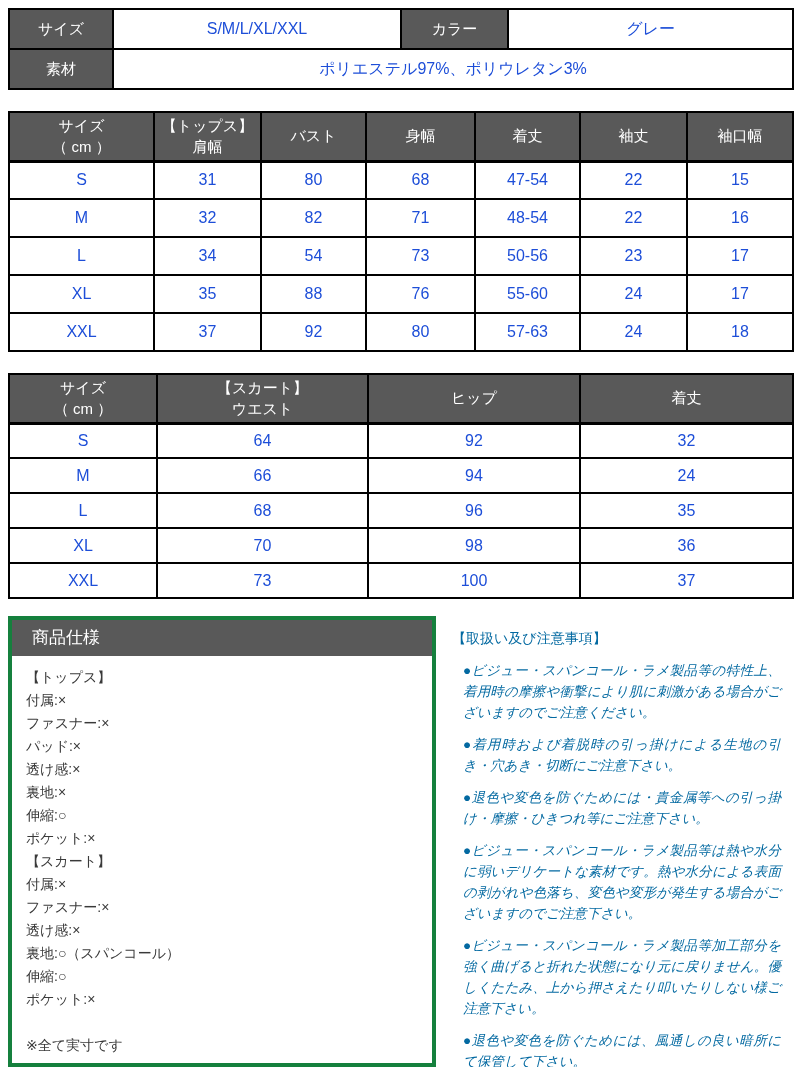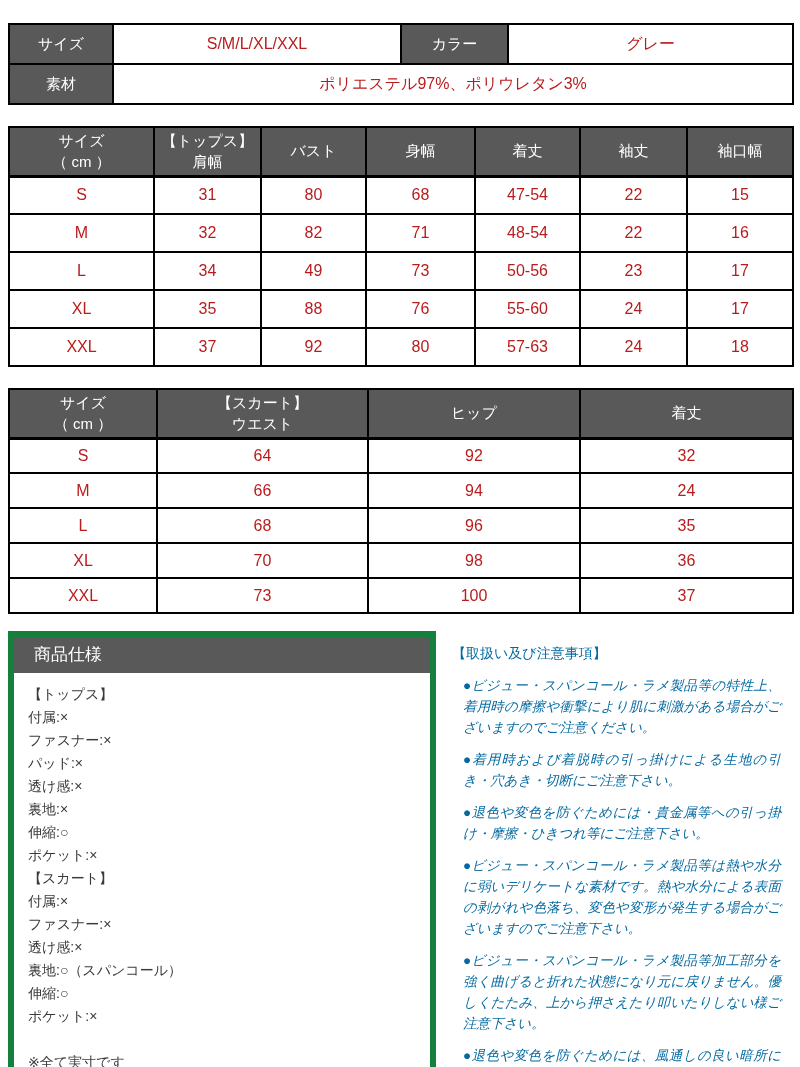--- a/index.html
+++ b/index.html
@@ -11,60 +11,59 @@
     color: #333;
   }
 
   
   table.data-table {
     border-collapse: collapse;
     width: 784px;
     table-layout: fixed;
     border: 2px solid #a3a3a3;
     margin-bottom: 21px;
-    margin-top: 15px;
   }
   table.data-table th, table.data-table td {
     border: 2px solid #000;
     text-align: center;
     vertical-align: middle;
   }
   table.data-table thead th {
     background: #595959;
     color: #fff;
     font-weight: normal;
     font-size: 15px;
     height: 49px;
     border-bottom: 3px solid #000;
     line-height: 1.45;
   }
   table.data-table tbody td {
     height: 38px;
     font-size: 16px;
-    color: #b91c1c;
+    color: #1d4ed8;
     background: #fff;
   }
 
   
   table.info-table td { height: 40px; font-size: 16px; color: #222; }
   table.info-table th.dark {
     background: #595959; color: #fff;
     font-weight: normal; font-size: 15px; height: 40px;
   }
 
   
   table.skirt-table tbody td { height: 35px; }
   table.skirt-table { margin-bottom: 17px; }
 
   
   .bottom { display: flex; gap: 16px; align-items: flex-start; }
 
   .spec-box {
     width: 428px; height: 451px;
-    border: 6px solid #15803d;
+    border: 4px solid #15803d;
     background: #fff;
   }
   .spec-title {
     background: #595959; color: #fff;
     height: 36px; line-height: 36px;
     padding-left: 20px;
     font-size: 17px;
   }
   .spec-body { padding: 10px 0 0 14px; }
   .spec-line {
@@ -166,21 +165,21 @@
       <td>32</td>
       <td>82</td>
       <td>71</td>
       <td>48-54</td>
       <td>22</td>
       <td>16</td>
     </tr>
     <tr>
       <td>L</td>
       <td>34</td>
-      <td>49</td>
+      <td>54</td>
       <td>73</td>
       <td>50-56</td>
       <td>23</td>
       <td>17</td>
     </tr>
     <tr>
       <td>XL</td>
       <td>35</td>
       <td>88</td>
       <td>76</td>

